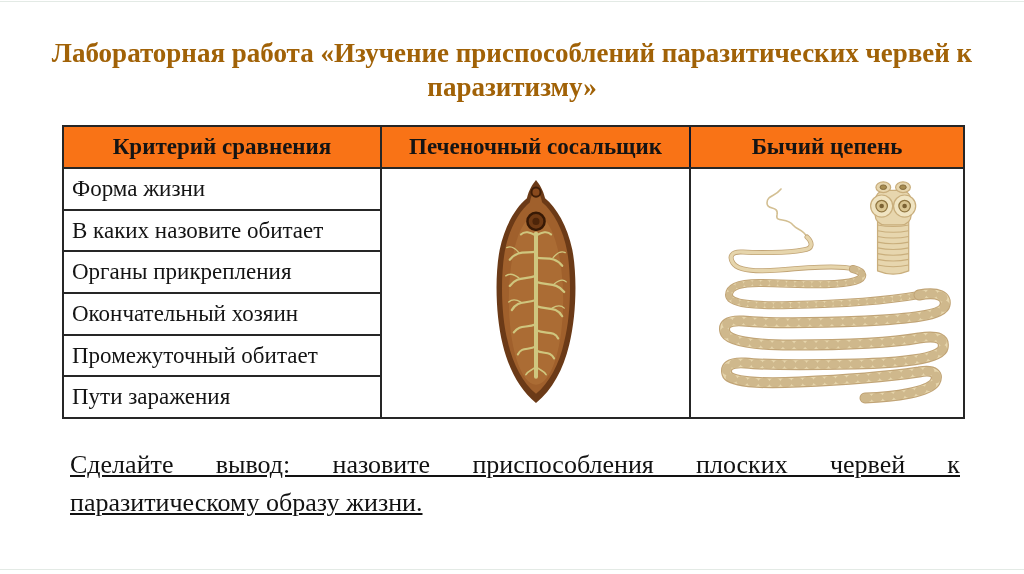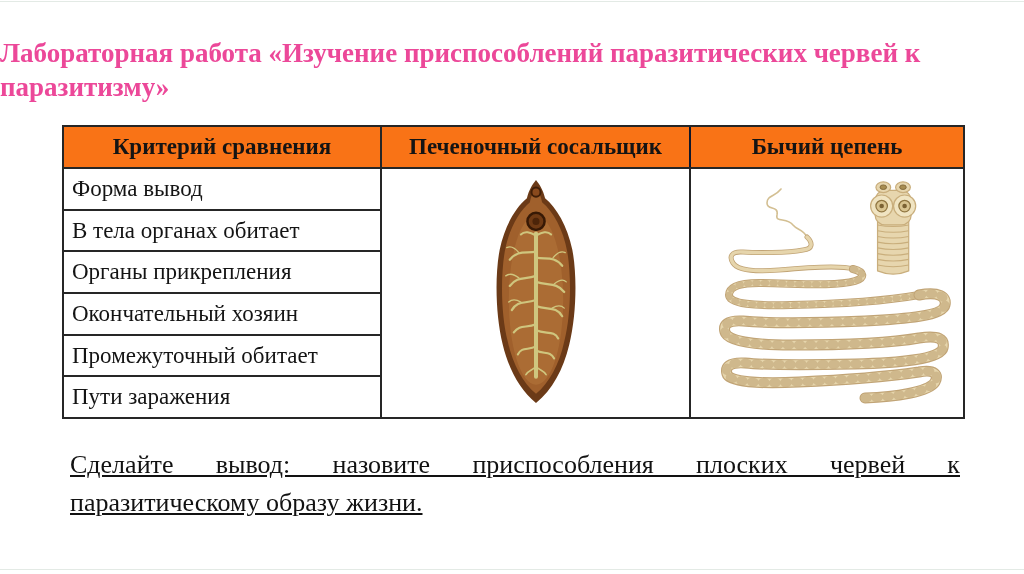--- a/index.html
+++ b/index.html
@@ -13,25 +13,25 @@
     font-family: "Liberation Serif", "DejaVu Serif", serif;
     color: #141414;
   }
   .rule { position: absolute; left: 0; right: 0; height: 1px; background: #e3eae5; }
   .rule-top { top: 1px; }
   .rule-bottom { top: 569px; }
 
   .title {
     position: absolute;
     top: 36px; left: 0; right: 0;
-    text-align: left;
+    text-align: center;
     font-weight: bold;
     font-size: 27px;
     line-height: 34px;
-    color: #ec4899;
+    color: #a16207;
   }
   .title span { display: block; }
 
   .tbl {
     position: absolute;
     left: 62px; top: 125px;
     width: 903px; height: 294px;
     border: 2px solid #262626;
     display: flex;
     flex-direction: column;
@@ -100,22 +100,22 @@
   </h1>
 
   <div class="tbl">
     <div class="thead">
       <div class="th th-1">Критерий сравнения</div>
       <div class="th th-2">Печеночный сосальщик</div>
       <div class="th th-3">Бычий цепень</div>
     </div>
     <div class="tbody">
       <div class="col-crit">
-        <div class="crit-row">Форма вывод</div>
-        <div class="crit-row">В тела органах обитает</div>
+        <div class="crit-row">Форма жизни</div>
+        <div class="crit-row">В каких назовите обитает</div>
         <div class="crit-row">Органы прикрепления</div>
         <div class="crit-row">Окончательный хозяин</div>
         <div class="crit-row">Промежуточный обитает</div>
         <div class="crit-row">Пути заражения</div>
       </div>
 
       <div class="col-img2">
         <div class="img-cell">
 
           <svg width="126" height="232" viewBox="0 0 124 230">

